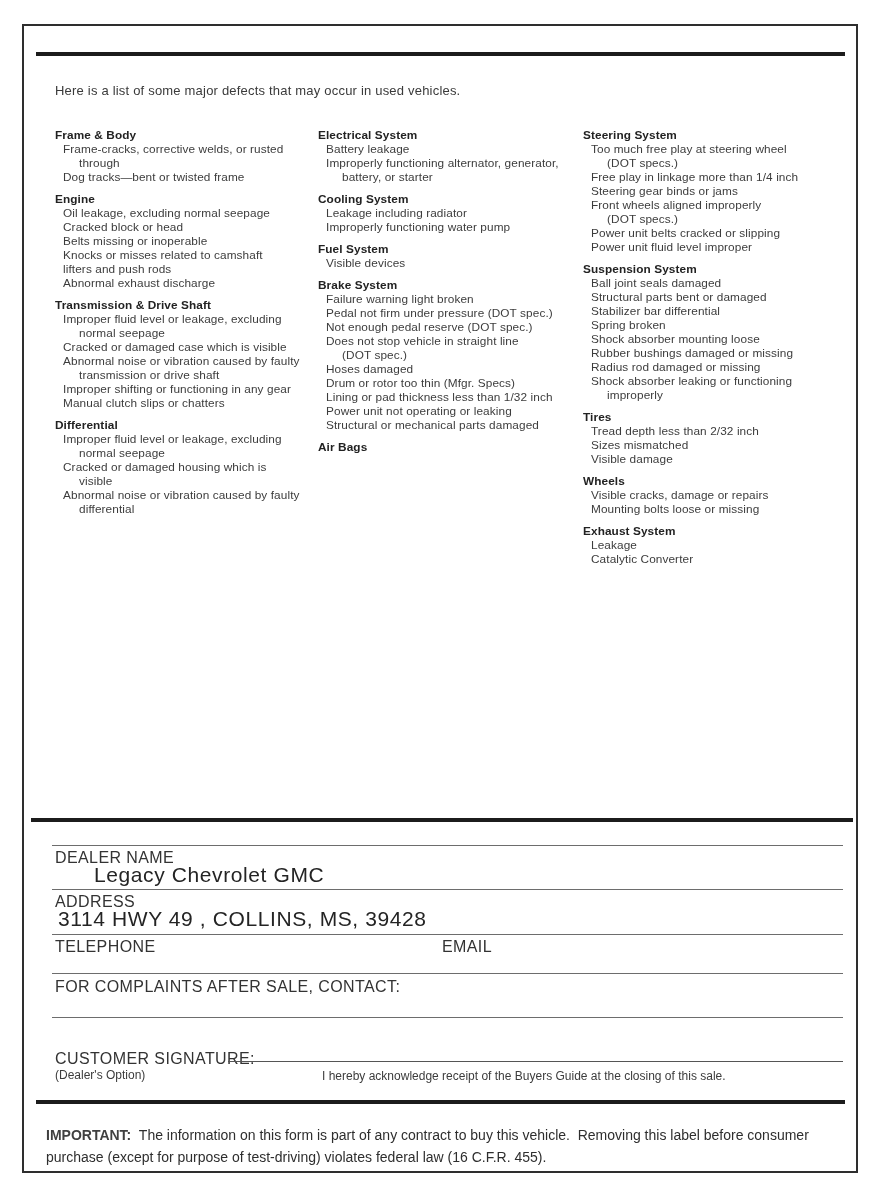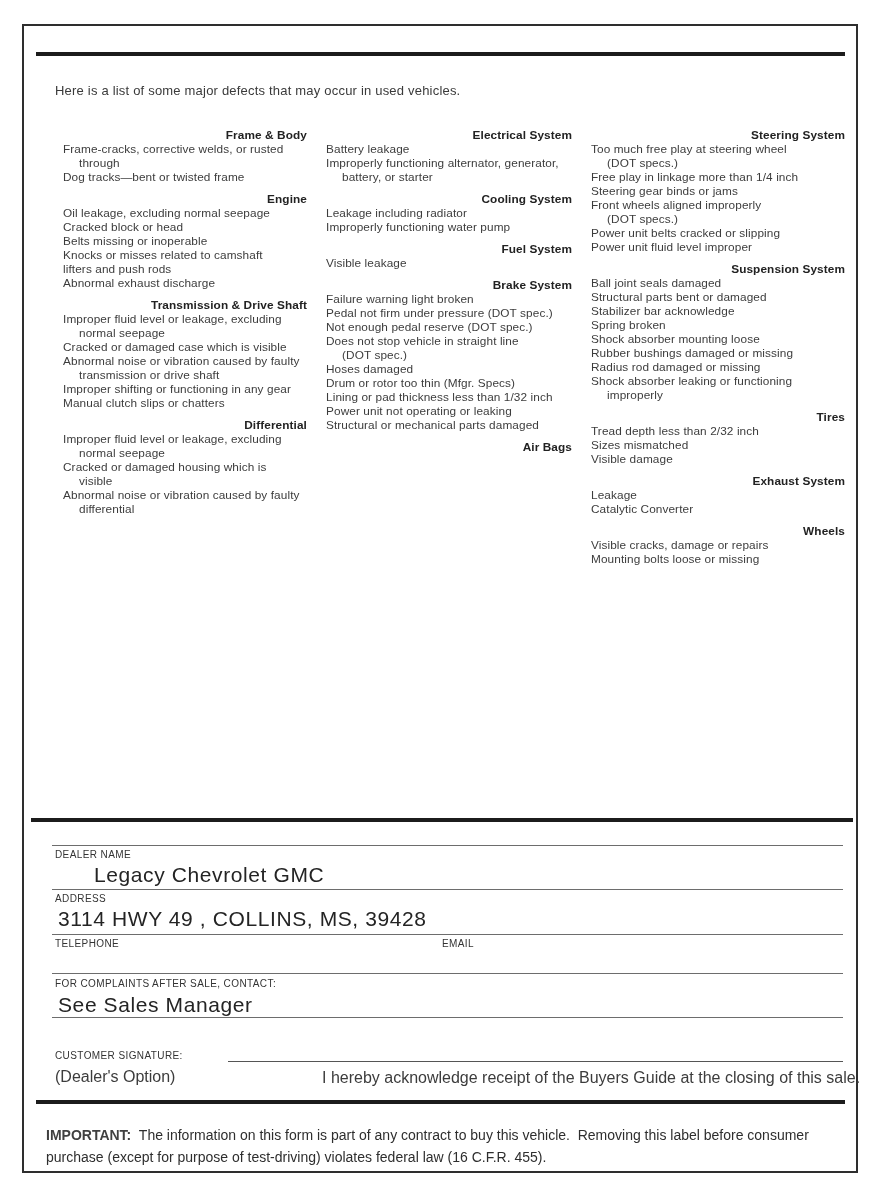--- a/index.html
+++ b/index.html
@@ -24,45 +24,45 @@
   }
   
   .columns{position:absolute;left:55px;top:128px;width:790px;}
   .col{position:absolute;top:0;}
   .col0{left:0;width:252px;}
   .col1{left:263px;width:254px;}
   .col2{left:528px;width:262px;}
   .section{margin:0 0 8px 0;}
   .sec-h{
     font-weight:bold;color:#222222;font-size:11.8px;line-height:14px;
-    letter-spacing:.1px;white-space:nowrap;text-align:right;
+    letter-spacing:.1px;white-space:nowrap;
   }
   .line{
     font-size:11.8px;line-height:14px;color:#3c3c3c;white-space:nowrap;
     letter-spacing:.1px;
   }
   .ind1{padding-left:8px;}
   .ind2{padding-left:24px;}
   
   .divider{
     position:absolute;left:52px;width:791px;height:0;
     border-top:1.5px solid #6d6d6d;
   }
   .form-label{
-    position:absolute;font-size:10px;color:#333333;letter-spacing:.4px;
+    position:absolute;font-size:16px;color:#333333;letter-spacing:.4px;
   }
   .form-value{
     position:absolute;font-size:21px;color:#242424;letter-spacing:.6px;
   }
   .sig-line{
     position:absolute;left:228px;top:1061px;width:615px;height:0;
     border-top:1.5px solid #555555;
   }
   .small-note{
-    position:absolute;font-size:16px;color:#3c3c3c;
+    position:absolute;font-size:12px;color:#3c3c3c;
   }
   
   .important{
     position:absolute;left:46px;top:1110px;width:792px;
     font-size:14px;line-height:22px;color:#2e2e2e;white-space:pre-wrap;
   }
   .important b{color:#404040;}
 </style>
 </head>
 <body>
@@ -119,21 +119,21 @@
           <div class="line ind1">Improperly functioning alternator, generator,</div>
           <div class="line ind2">battery, or starter</div>
         </div>
         <div class="section">
           <div class="sec-h">Cooling System</div>
           <div class="line ind1">Leakage including radiator</div>
           <div class="line ind1">Improperly functioning water pump</div>
         </div>
         <div class="section">
           <div class="sec-h">Fuel System</div>
-          <div class="line ind1">Visible leakage</div>
+          <div class="line ind1">Visible devices</div>
         </div>
         <div class="section">
           <div class="sec-h">Brake System</div>
           <div class="line ind1">Failure warning light broken</div>
           <div class="line ind1">Pedal not firm under pressure (DOT spec.)</div>
           <div class="line ind1">Not enough pedal reserve (DOT spec.)</div>
           <div class="line ind1">Does not stop vehicle in straight line</div>
           <div class="line ind2">(DOT spec.)</div>
           <div class="line ind1">Hoses damaged</div>
           <div class="line ind1">Drum or rotor too thin (Mfgr. Specs)</div>
@@ -154,64 +154,63 @@
           <div class="line ind1">Steering gear binds or jams</div>
           <div class="line ind1">Front wheels aligned improperly</div>
           <div class="line ind2">(DOT specs.)</div>
           <div class="line ind1">Power unit belts cracked or slipping</div>
           <div class="line ind1">Power unit fluid level improper</div>
         </div>
         <div class="section">
           <div class="sec-h">Suspension System</div>
           <div class="line ind1">Ball joint seals damaged</div>
           <div class="line ind1">Structural parts bent or damaged</div>
-          <div class="line ind1">Stabilizer bar acknowledge</div>
+          <div class="line ind1">Stabilizer bar differential</div>
           <div class="line ind1">Spring broken</div>
           <div class="line ind1">Shock absorber mounting loose</div>
           <div class="line ind1">Rubber bushings damaged or missing</div>
           <div class="line ind1">Radius rod damaged or missing</div>
           <div class="line ind1">Shock absorber leaking or functioning</div>
           <div class="line ind2">improperly</div>
         </div>
         <div class="section">
           <div class="sec-h">Tires</div>
           <div class="line ind1">Tread depth less than 2/32 inch</div>
           <div class="line ind1">Sizes mismatched</div>
           <div class="line ind1">Visible damage</div>
         </div>
         <div class="section">
+          <div class="sec-h">Wheels</div>
+          <div class="line ind1">Visible cracks, damage or repairs</div>
+          <div class="line ind1">Mounting bolts loose or missing</div>
+        </div>
+        <div class="section">
           <div class="sec-h">Exhaust System</div>
           <div class="line ind1">Leakage</div>
           <div class="line ind1">Catalytic Converter</div>
         </div>
-        <div class="section">
-          <div class="sec-h">Wheels</div>
-          <div class="line ind1">Visible cracks, damage or repairs</div>
-          <div class="line ind1">Mounting bolts loose or missing</div>
-        </div>
       </div>
   </div>
 
   <div class="thick-rule" style="top:818px;left:31px;width:822px;"></div>
 
   <div class="divider" style="top:845px;"></div>
   <div class="form-label" style="left:55px;top:849px;">DEALER NAME</div>
   <div class="form-value" style="left:58px;top:863px;margin-left:36px;">Legacy Chevrolet GMC</div>
 
   <div class="divider" style="top:889px;"></div>
   <div class="form-label" style="left:55px;top:893px;">ADDRESS</div>
   <div class="form-value" style="left:58px;top:907px;">3114 HWY 49 , COLLINS, MS, 39428</div>
 
   <div class="divider" style="top:934px;"></div>
   <div class="form-label" style="left:55px;top:938px;">TELEPHONE</div>
   <div class="form-label" style="left:442px;top:938px;">EMAIL</div>
 
   <div class="divider" style="top:973px;"></div>
   <div class="form-label" style="left:55px;top:978px;">FOR COMPLAINTS AFTER SALE, CONTACT:</div>
-  <div class="form-value" style="left:58px;top:993px;">See Sales Manager</div>
   <div class="divider" style="top:1017px;"></div>
 
   <div class="form-label" style="left:55px;top:1050px;text-align:right;">CUSTOMER SIGNATURE:</div>
   <div class="sig-line"></div>
   <div class="small-note" style="left:55px;top:1068px;">(Dealer's Option)</div>
   <div class="small-note" style="left:322px;top:1069px;">I hereby acknowledge receipt of the Buyers Guide at the closing of this sale.</div>
 
   <div class="thick-rule" style="top:1100px;"></div>
 
   <p class="important"><b>IMPORTANT:</b><span>  The information on this form is part of any contract to buy this vehicle.  Removing this label before consumer purchase (except for purpose of test-driving) violates federal law (16 C.F.R. 455).</span></p>

